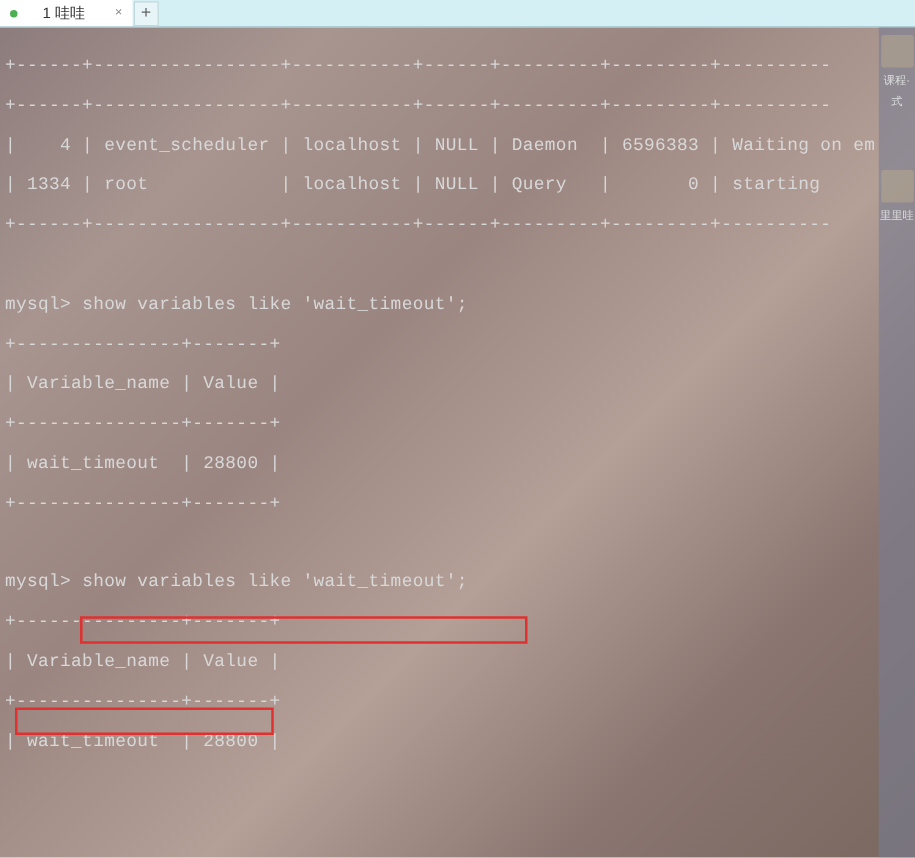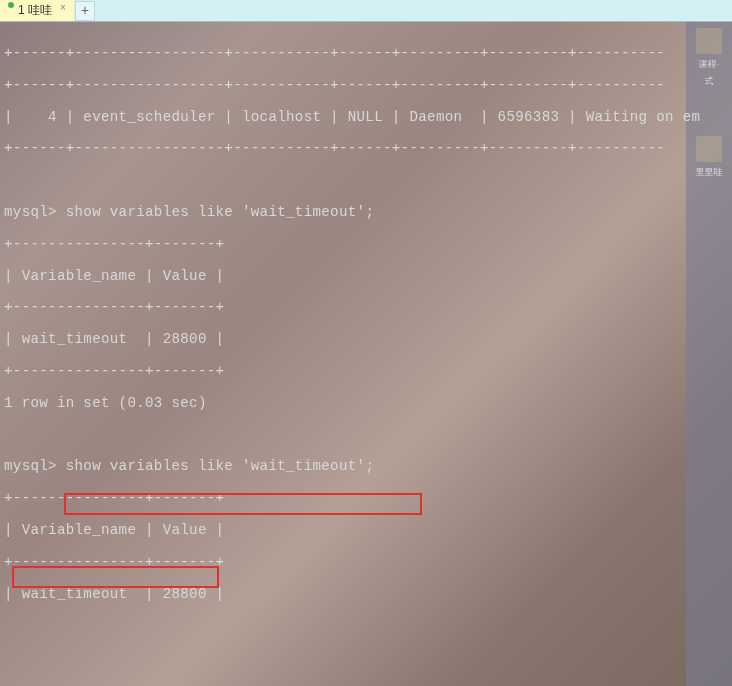--- a/index.html
+++ b/index.html
@@ -14,27 +14,28 @@
     }
     .tab-bar {
       height: 22px;
       background: #d4f0f5;
       display: flex;
       align-items: center;
       border-bottom: 1px solid #a0c0c8;
     }
     .tab {
       display: flex;
-      background: #fef9c3;
+      align-items: center;
+      background: #ffffff;
       padding: 2px 8px;
       font-family: Arial, sans-serif;
       font-size: 12px;
       color: #333;
       height: 100%;
-      gap: 4px;
+      gap: 20px;
     }
     .tab-dot {
       width: 6px;
       height: 6px;
       border-radius: 50%;
       background: #4CAF50;
     }
     .tab-close {
       color: #888;
       margin-left: 4px;
@@ -51,21 +52,21 @@
       color: #666;
       font-size: 14px;
       cursor: pointer;
       border: 1px solid #c0d8dc;
       margin-left: 1px;
     }
     .side-panel {
       position: absolute;
       right: 0;
       top: 22px;
-      width: 46px;
+      width: 29px;
       height: calc(100% - 22px);
       background: rgba(120, 125, 145, 0.6);
       display: flex;
       flex-direction: column;
       align-items: center;
       padding-top: 6px;
       gap: 4px;
     }
     .side-icon {
       width: 26px;
@@ -115,29 +116,29 @@
   <div class="side-label">式</div>
   <div style="height:40px"></div>
   <div class="side-icon"></div>
   <div class="side-label">里里哇</div>
 </div>
 
 <div class="terminal">
 <div class="term-line">+------+-----------------+-----------+------+---------+---------+----------</div>
 <div class="term-line">+------+-----------------+-----------+------+---------+---------+----------</div>
 <div class="term-line">|    4 | event_scheduler | localhost | NULL | Daemon  | 6596383 | Waiting on em</div>
+<div class="term-line">| 1334 | root            | localhost | NULL | Query   |       0 | starting </div>
 <div class="term-line">+------+-----------------+-----------+------+---------+---------+----------</div>
 <div class="term-line"></div>
 <div class="term-line"><span>mysql&gt;</span><span> show variables like 'wait_timeout';</span></div>
 <div class="term-line">+---------------+-------+</div>
 <div class="term-line">| Variable_name | Value |</div>
 <div class="term-line">+---------------+-------+</div>
 <div class="term-line">| wait_timeout  | 28800 |</div>
 <div class="term-line">+---------------+-------+</div>
-<div class="term-line">1 row in set (0.03 sec)</div>
 <div class="term-line"></div>
 <div class="term-line"><span>mysql&gt;</span><span> show variables like 'wait_timeout';</span></div>
 <div class="term-line">+---------------+-------+</div>
 <div class="term-line">| Variable_name | Value |</div>
 <div class="term-line">+---------------+-------+</div>
 <div class="term-line">| wait_timeout  | 28800 |</div>
 
 
 
 

